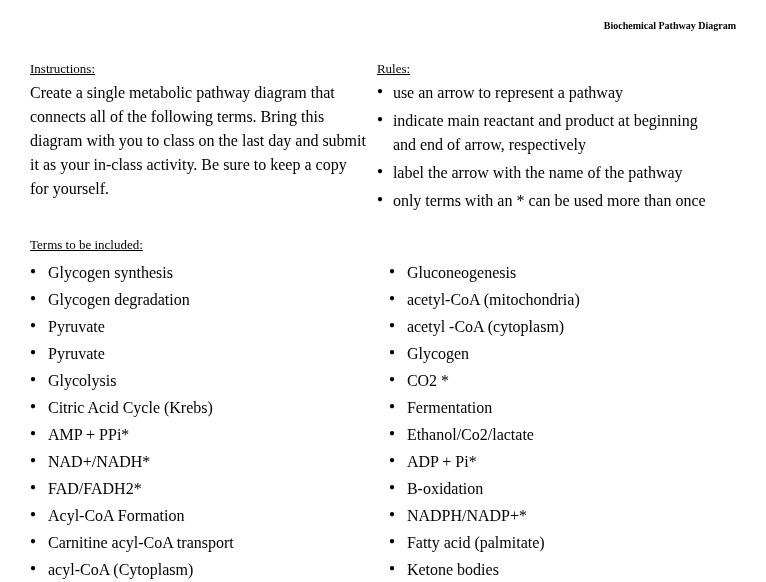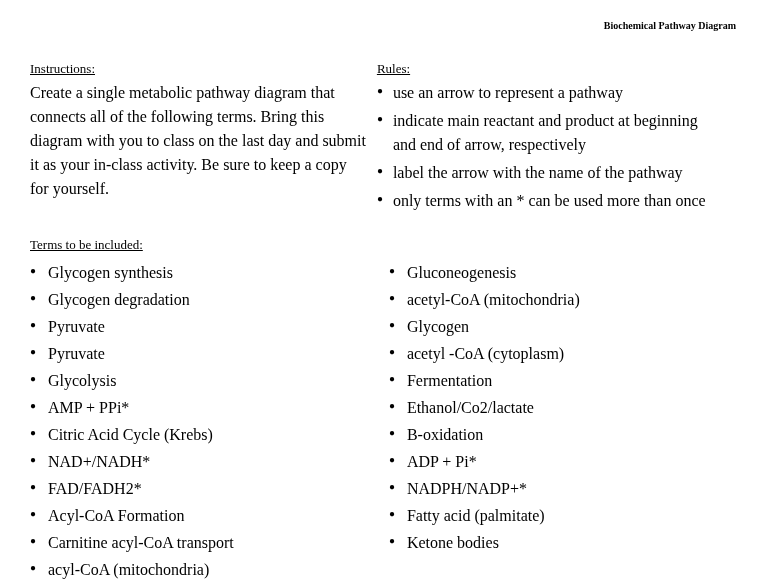--- a/index.html
+++ b/index.html
@@ -113,40 +113,40 @@
 <div class="terms-section">
   <div class="section-heading">Terms to be included:</div>
   <div class="terms-grid">
     <div class="terms-col">
       <ul class="terms-list">
       <li>Glycogen synthesis</li>
           <li>Glycogen degradation</li>
           <li>Pyruvate</li>
           <li>Pyruvate</li>
           <li>Glycolysis</li>
+          <li>Citric Acid Cycle (Krebs)</li>
           <li>AMP + PPi*</li>
-          <li>Citric Acid Cycle (Krebs)</li>
           <li>NAD+/NADH*</li>
           <li>FAD/FADH2*</li>
           <li>Acyl-CoA Formation</li>
           <li>Carnitine acyl-CoA transport</li>
-          <li>acyl-CoA (mitochondria)</li>
           <li>acyl-CoA (Cytoplasm)</li>
           <li>Ketogenesis</li>
         </ul>
     </div>
     <div class="terms-col">
       <ul class="terms-list">
       <li>Gluconeogenesis</li>
           <li>acetyl-CoA (mitochondria)</li>
+          <li>acetyl -CoA (cytoplasm)</li>
           <li>Glycogen</li>
-          <li>acetyl -CoA (cytoplasm)</li>
+          <li>CO2 *</li>
           <li>Fermentation</li>
           <li>Ethanol/Co2/lactate</li>
+          <li>ADP + Pi*</li>
           <li>B-oxidation</li>
-          <li>ADP + Pi*</li>
           <li>NADPH/NADP+*</li>
           <li>Fatty acid (palmitate)</li>
           <li>Ketone bodies</li>
         </ul>
     </div>
   </div>
 </div>
 
 </body></html>

